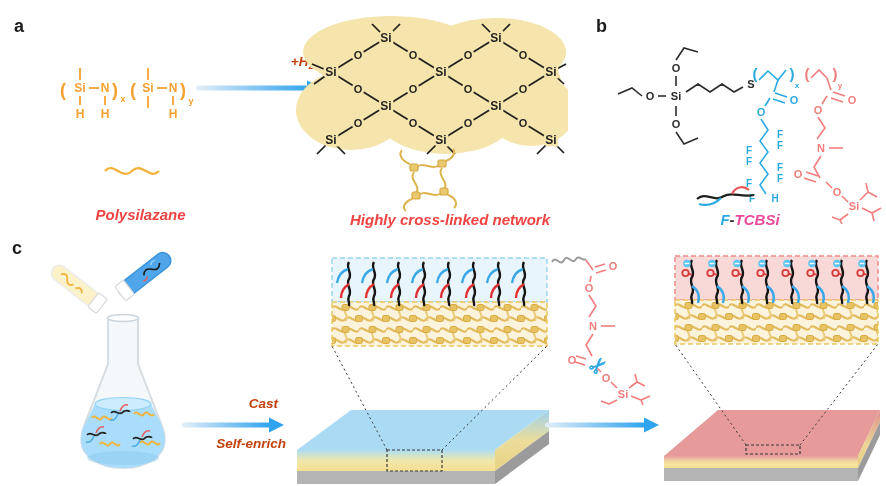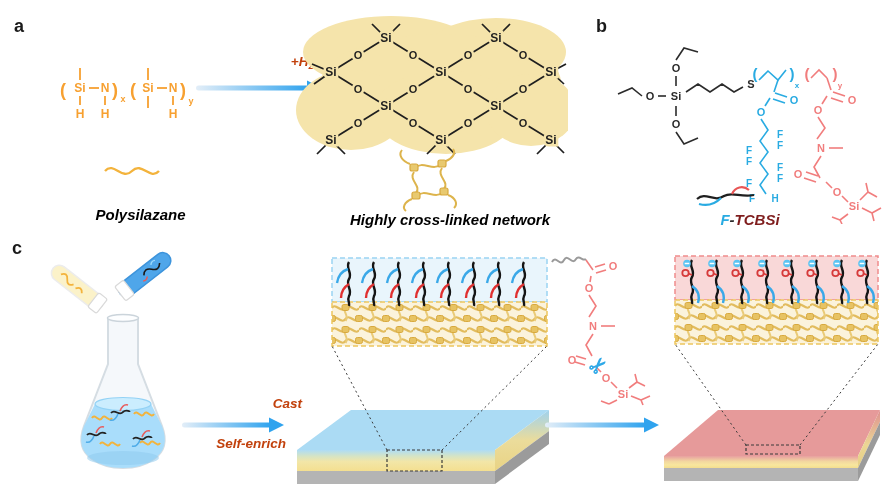--- a/index.html
+++ b/index.html
@@ -1,23 +1,23 @@
 <!DOCTYPE html>
 <html><head>
 <meta charset="utf-8">
 <style>
   html,body{margin:0;padding:0;background:#fff;}
   #fig{position:relative;width:886px;height:486px;background:#fff;overflow:hidden;
        font-family:"Liberation Sans",sans-serif;}
   .abs{position:absolute;}
   .panel-letter{font:700 18px "Liberation Sans",sans-serif;color:#1a1a1a;}
   .gray-label{font:italic 700 13.5px "Liberation Sans",sans-serif;color:#c2410c;text-align:right;}
-  .orange-label{font:italic 700 15px "Liberation Sans",sans-serif;color:#000000;text-align:center;}
+  .orange-label{font:italic 700 15px "Liberation Sans",sans-serif;color:#ef4444;text-align:center;}
   .compound-label{font:italic 700 15px "Liberation Sans",sans-serif;text-align:center;}
-  .compound-label .f{color:#29ABE2;} .compound-label .sep{color:#2b2b2b;} .compound-label .rest{color:#7f1d1d;margin-top:32px;}
+  .compound-label .f{color:#29ABE2;} .compound-label .sep{color:#2b2b2b;} .compound-label .rest{color:#ec4899;margin-top:32px;}
   .sub{font-size:9px;vertical-align:-3px;}
   svg{display:block;}
   svg text{font-family:"Liberation Sans",sans-serif;font-weight:700;}
 </style>
 </head>
 <body>
 
 <div id="fig">
 
   <div class="abs panel-letter" style="left:14px;top:16px">a</div>
@@ -283,21 +283,21 @@
     <defs>
         <linearGradient id="g2" x1="0" y1="0" x2="1" y2="0">
       <stop offset="0" stop-color="#E3EEF8"></stop>
           <stop offset="0.55" stop-color="#7FC4F2"></stop>
           <stop offset="1" stop-color="#2FA3EE"></stop>
     </linearGradient>
       </defs>
     <rect x="0" y="5.5" width="89" height="5" rx="2.5" fill="url(#g2)"></rect>
     <polygon points="87,0.5 102,8 87,15.5" fill="#2FA3EE"></polygon>
   </svg>
-  <div class="abs gray-label" style="left:196px;top:396px;width:106px">Cast</div>
+  <div class="abs gray-label" style="left:172px;top:396px;width:106px">Cast</div>
   <div class="abs gray-label" style="left:180px;top:436px;width:106px">Self-enrich</div>
 
   <svg class="abs" style="left:287px;top:254px" width="266" height="232" viewBox="0 0 266 232">
     <defs>
       <g id="unitM">
         <path d="M0,0 C-4,6 4,11 0,17 C-4,23 4,28 0,34 C-2,38 1,41 0,44" stroke="#151515" stroke-width="2.4" fill="none"></path>
         <path d="M-1,7 C-7,9 -11,14 -12,21" stroke="#3AA8E8" stroke-width="2.4" fill="none"></path>
         <path d="M0,22 C-5,25 -8,30 -8,36" stroke="#E03030" stroke-width="2.4" fill="none"></path>
       </g>
       <pattern id="netPatM" x="45" y="48" width="27" height="22" patternUnits="userSpaceOnUse">

